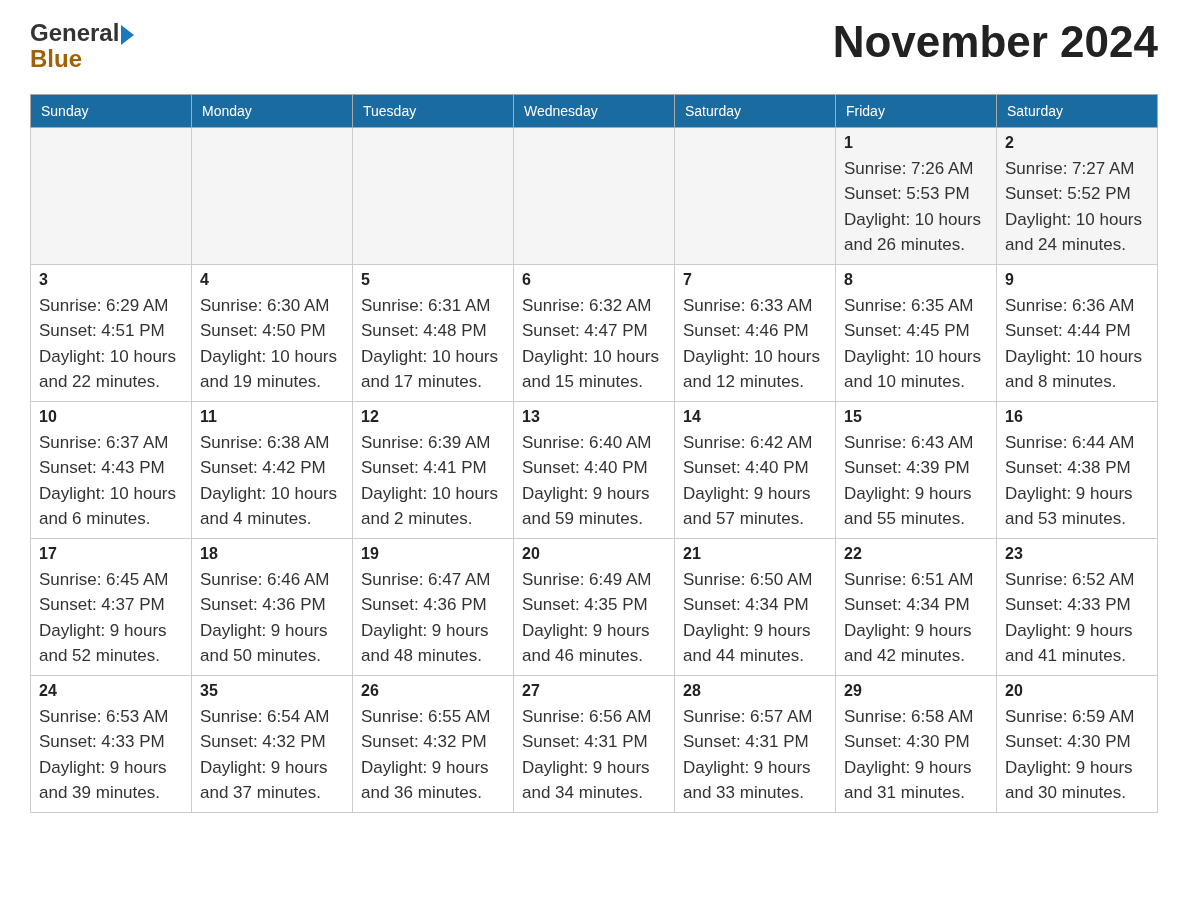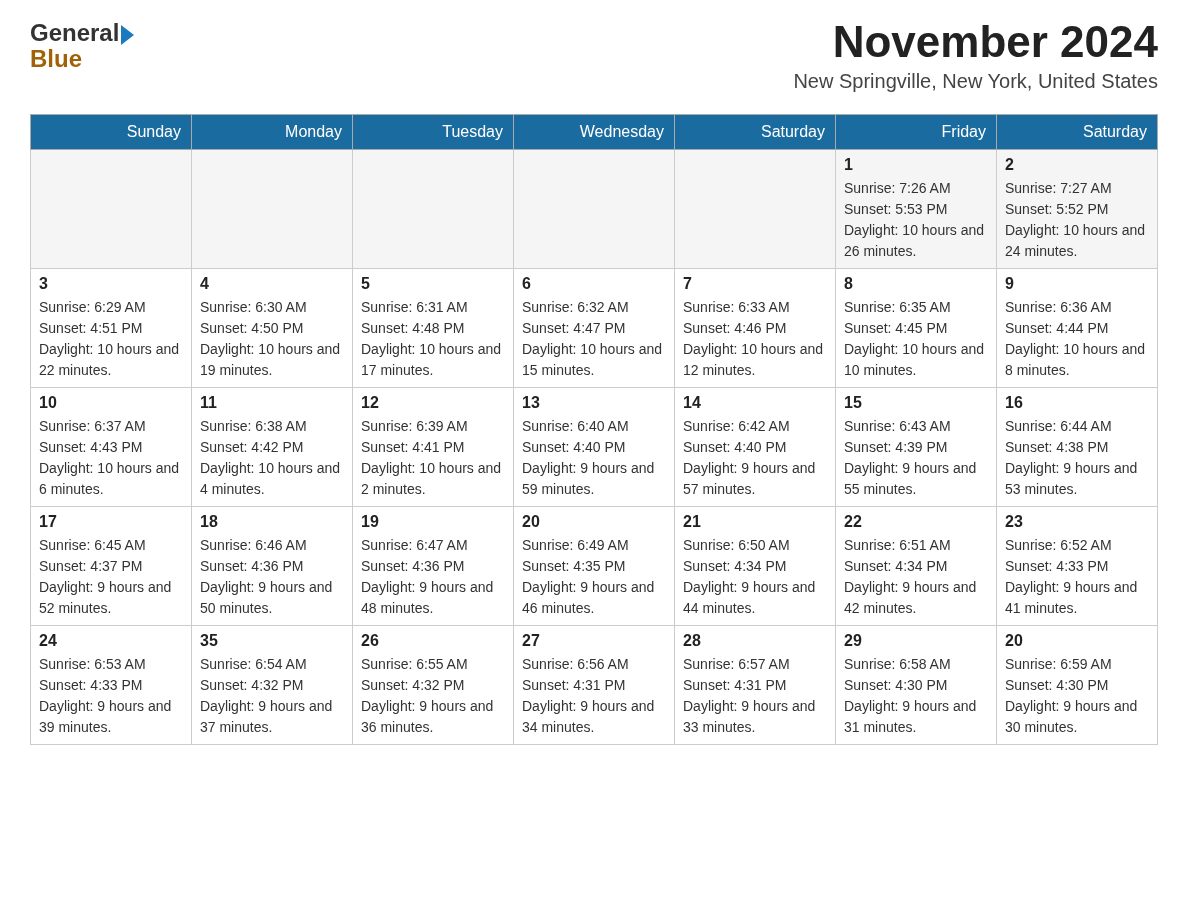--- a/index.html
+++ b/index.html
@@ -45,24 +45,24 @@
       margin-top: 6px;
     }
     .calendar {
       width: 100%;
       border-collapse: collapse;
       margin-top: 10px;
     }
     .calendar th {
       background: #1a6ba0;
       color: #fff;
-      font-size: 16px;
+      font-size: 14px;
       font-weight: normal;
       padding: 8px 10px;
-      text-align: right;
+      text-align: left;
       border: 1px solid #aaa;
     }
     .calendar td {
       vertical-align: top;
       padding: 6px 8px;
       border: 1px solid #ccc;
       width: 14.28%;
       font-size: 13px;
       color: #333;
       background: #fff;
@@ -72,21 +72,21 @@
       background: #f5f5f5;
     }
     .day-number {
       font-size: 16px;
       font-weight: bold;
       color: #222;
       display: block;
       margin-bottom: 4px;
     }
     .day-info {
-      font-size: 14px;
+      font-size: 17px;
       color: #333;
       line-height: 1.5;
     }
     .empty-cell {
       background: #f5f5f5;
     }
     .calendar tbody tr td {
       height: 110px;
     }
   </style>
@@ -95,21 +95,20 @@
 
 <div class="header">
   <div class="logo">
     <div class="logo-text">
       <span class="logo-general">General<span style="display:inline-block;width:0;height:0;border-left:13px solid #1a7abf;border-top:10px solid transparent;border-bottom:10px solid transparent;margin-left:2px;vertical-align:middle;"></span></span>
       <span class="logo-blue">Blue</span>
     </div>
   </div>
   <div class="title-section">
     <div class="month-title">November 2024</div>
-    <div class="location">New Springville, New York, United States</div>
   </div>
 </div>
 
 <table class="calendar">
   <thead>
     <tr>
       <th>Sunday</th>
       <th>Monday</th>
       <th>Tuesday</th>
       <th>Wednesday</th>

